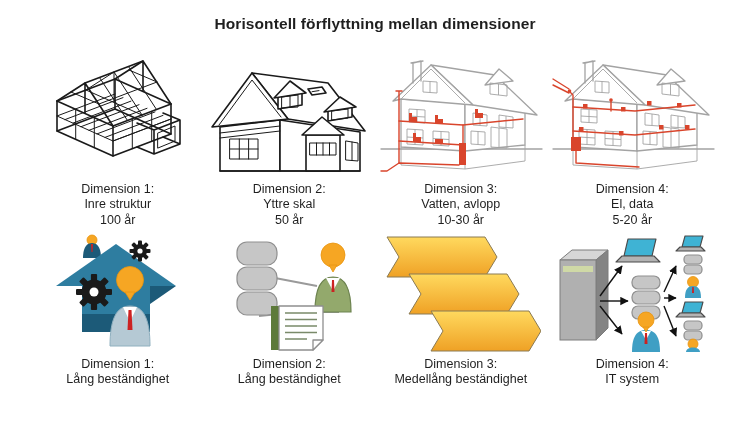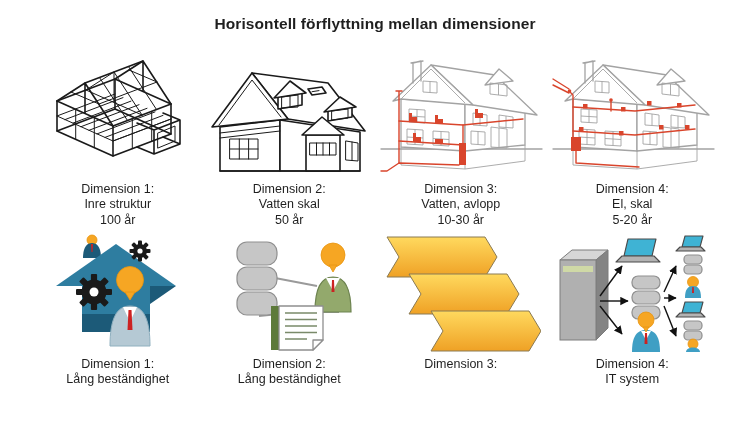--- a/index.html
+++ b/index.html
@@ -110,21 +110,21 @@
             <path class="sk-bk-t" d="M100,100 L126,100 L126,112 L100,112 Z M106.5,100 L106.5,112 M113,100 L113,112 M119.5,100 L119.5,112"></path>
 
             <path class="sk-bk-t" d="M20,96 L48,96 L48,116 L20,116 Z M29.3,96 L29.3,116 M38.6,96 L38.6,116 M20,106 L48,106"></path>
             <path class="sk-bk-t" d="M136,98 L148,100 L148,118 L136,117 Z M142,99 L142,117.5"></path>
             <path class="sk-bk" d="M10,128 L150,128"></path>
           </g>
         </svg>
       </div>
       <div class="caption">
         <div>Dimension 2:</div>
-        <div>Vatten skal</div>
+        <div>Yttre skal</div>
         <div>50 år</div>
       </div>
     </div>
 
     <div class="cell">
       <div class="fig fig-top">
         <svg width="165" height="136" viewBox="0 0 165 136">
           <g transform="translate(1,2)">
 
             <path class="sk-gy" d="M2,106 L163,106"></path>
@@ -214,21 +214,21 @@
             <rect class="fl-rd" x="68" y="88" width="4.5" height="4.5"></rect>
             <rect class="fl-rd" x="108" y="82" width="4.5" height="4.5"></rect>
             <rect class="fl-rd" x="134" y="82" width="4.5" height="4.5"></rect>
             <rect class="fl-rd" x="20" y="94" width="10" height="14"></rect>
             <path class="sk-rd" d="M25,108 L25,120 L88,124"></path>
           </g>
         </svg>
       </div>
       <div class="caption">
         <div>Dimension 4:</div>
-        <div>El, skal</div>
+        <div>El, data</div>
         <div>5-20 år</div>
       </div>
     </div>
   </div>
 
   <div class="grid">
 
     <div class="cell">
       <div class="fig fig-bottom">
         <svg width="160" height="118" viewBox="0 0 160 118">
@@ -332,20 +332,21 @@
           </defs>
           <g stroke="#8a7a54" stroke-width="1" stroke-linejoin="round" fill="url(#pg)">
             <path d="M6,3 L104,3 L116,23 L104,43 L6,43 L18,23 Z"></path>
             <path d="M28,40 L126,40 L138,60 L126,80 L28,80 L40,60 Z"></path>
             <path d="M50,77 L148,77 L160,97 L148,117 L50,117 L62,97 Z"></path>
           </g>
         </svg>
       </div>
       <div class="caption">
         <div>Dimension 3:</div>
+        <div>Medellång beständighet</div>
       </div>
     </div>
 
     <div class="cell">
       <div class="fig fig-bottom">
         <svg width="160" height="118" viewBox="0 0 160 118">
           <defs>
             <marker id="ah" markerWidth="7" markerHeight="7" refX="5.5" refY="3" orient="auto">
               <path d="M0,0 L6,3 L0,6 Z" fill="#111"></path>
             </marker>

